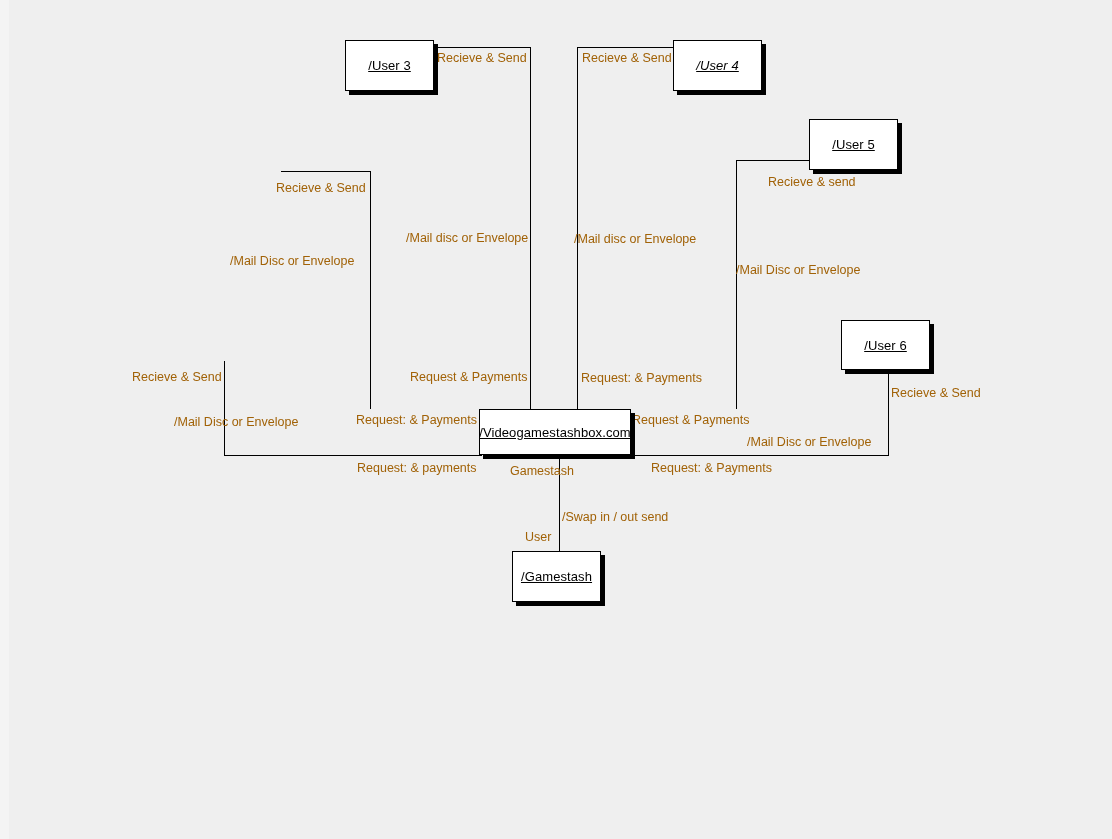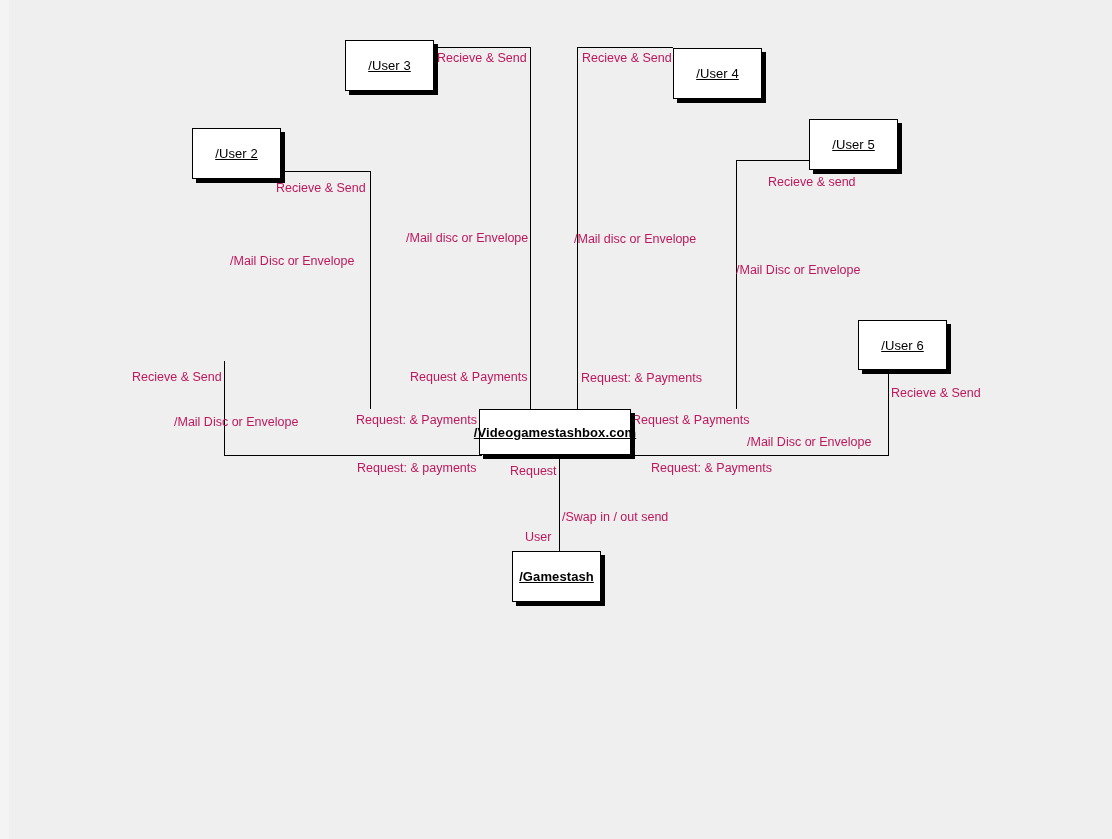--- a/index.html
+++ b/index.html
@@ -52,21 +52,21 @@
     border-top: 1.4px solid #000000;
   }
   .edge-v {
     position: absolute;
     width: 0;
     border-left: 1.4px solid #000000;
   }
   .edge-label {
     position: absolute;
     font-size: 12.5px;
-    color: #be185d;
+    color: #a16207;
     white-space: nowrap;
     line-height: 1;
   }
 </style>
 </head>
 <body>
 
 <div id="canvas">
 
   <div id="left-strip"></div>
@@ -120,48 +120,45 @@
   <div class="edge-label" style="left:581px; top:372px;">Request: &amp; Payments</div>
 
   <div class="edge-label" style="left:356px; top:414px;">Request: &amp; Payments</div>
 
   <div class="edge-label" style="left:632px; top:414px;">Request &amp; Payments</div>
 
   <div class="edge-label" style="left:357px; top:462px;">Request: &amp; payments</div>
 
   <div class="edge-label" style="left:651px; top:462px;">Request: &amp; Payments</div>
 
-  <div class="edge-label" style="left:510px; top:465px;">Request</div>
+  <div class="edge-label" style="left:510px; top:465px;">Gamestash</div>
 
   <div class="edge-label" style="left:525px; top:531px;">User</div>
 
   <div class="edge-label" style="left:562px; top:511px;">/Swap in / out send</div>
 
   <div class="node" style="left:345px; top:40px; width:89px; height:51px;">
     <span class="node-label">/User 3</span>
   </div>
 
-  <div class="node" style="left:673px; top:48px; width:89px; height:51px;">
+  <div class="node" style="left:673px; top:40px; width:89px; height:51px;font-style:italic;">
     <span class="node-label">/User 4</span>
   </div>
 
-  <div class="node" style="left:192px; top:128px; width:89px; height:51px;">
-    <span class="node-label">/User 2</span>
-  </div>
 
   <div class="node" style="left:809px; top:119px; width:89px; height:51px;justify-content:center;">
     <span class="node-label">/User 5</span>
   </div>
 
 
-  <div class="node" style="left:841px; top:320px; width:89px; height:50px;margin-left:17px;">
+  <div class="node" style="left:841px; top:320px; width:89px; height:50px;">
     <span class="node-label">/User 6</span>
   </div>
 
-  <div class="node node-center" style="left:479px; top:409px; width:152px; height:46px;font-weight:bold;">
+  <div class="node node-center" style="left:479px; top:409px; width:152px; height:46px;">
     <span class="node-label">/Videogamestashbox.com</span>
   </div>
 
-  <div class="node" style="left:512px; top:551px; width:89px; height:51px;font-weight:bold;">
+  <div class="node" style="left:512px; top:551px; width:89px; height:51px;">
     <span class="node-label">/Gamestash</span>
   </div>
 
 </div>
 
 </body></html>

